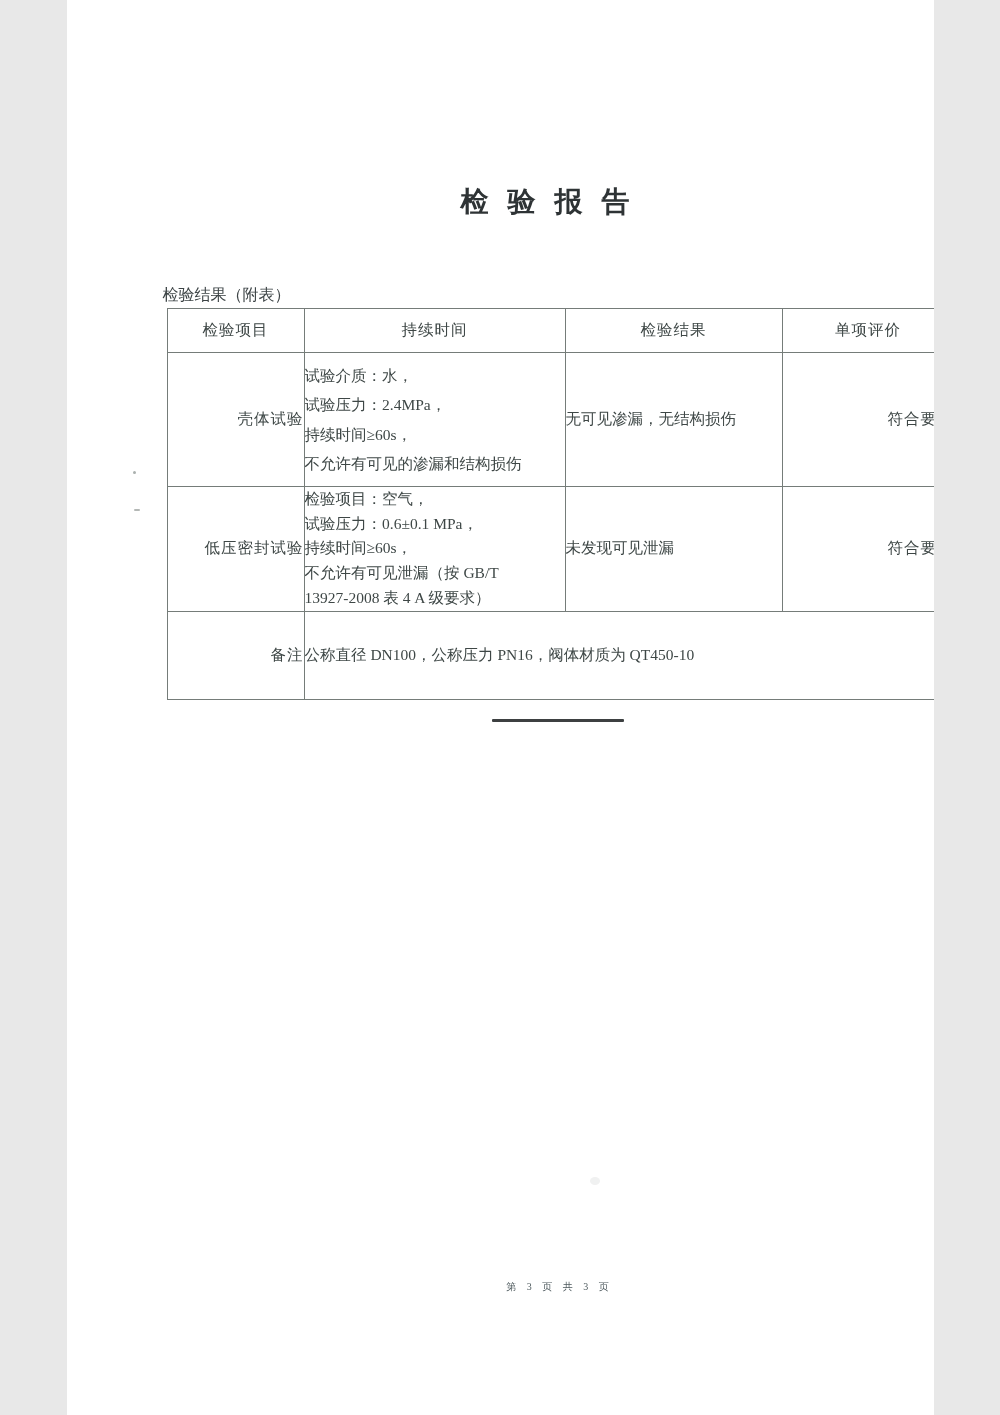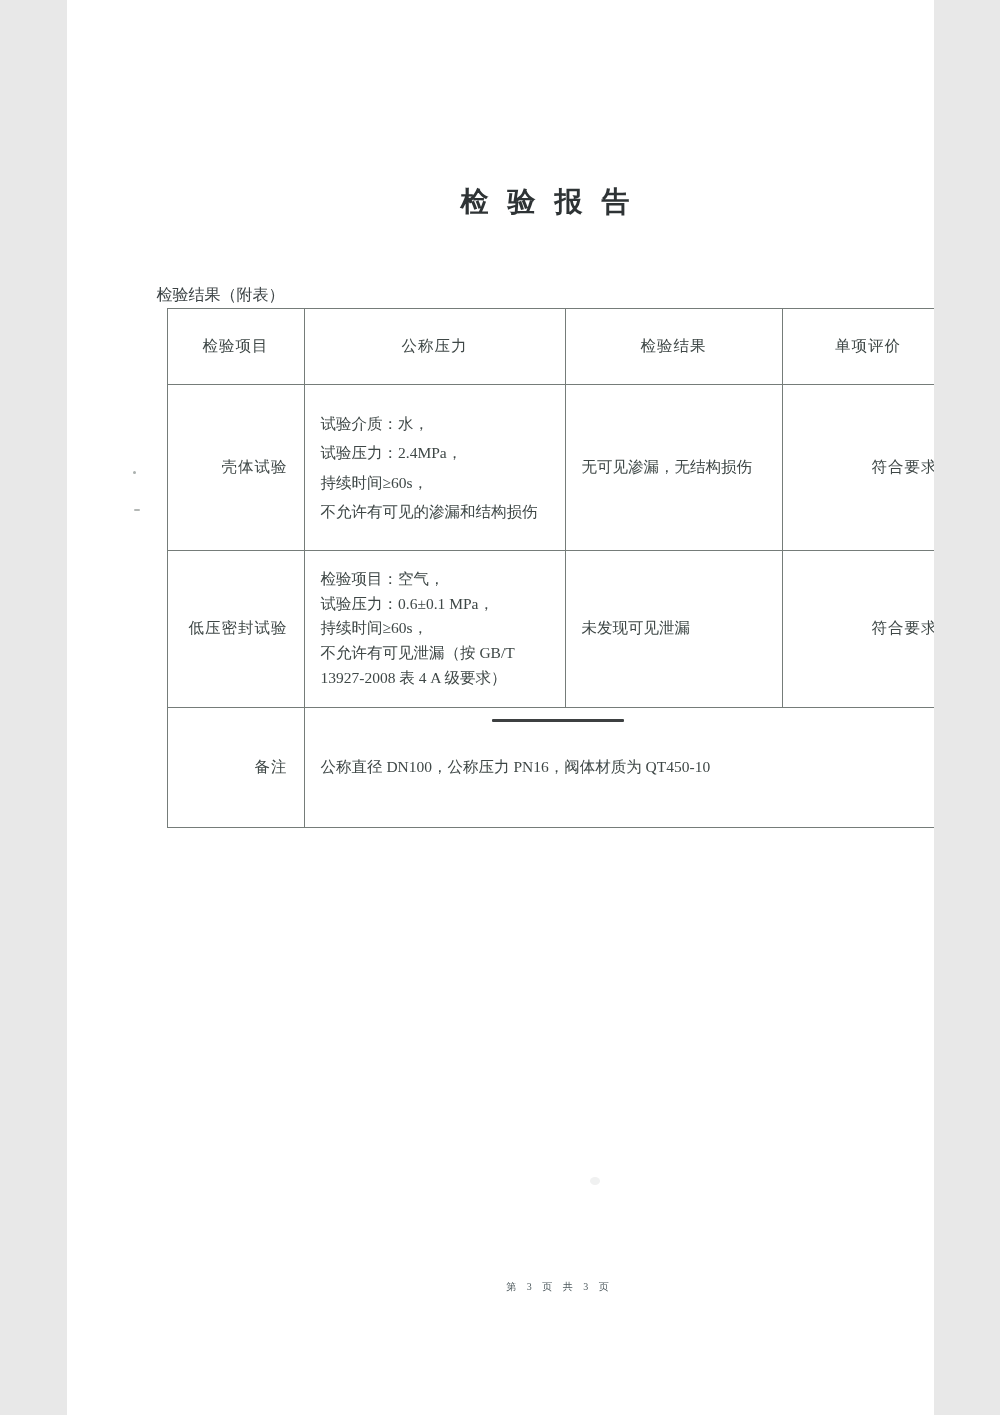--- a/index.html
+++ b/index.html
@@ -14,30 +14,30 @@
     text-align:center; font-size:28px; font-weight:bold;
     letter-spacing:6px; color:#2e3335;
   }
   .report-no {
     position:absolute; top:237px; left:656px;
     font-size:16px; letter-spacing:0.5px;
     border-bottom:2px solid #4e5355; padding:0 6px 3px 2px;
     color:#3c4345;
   }
   .section-label {
-    position:absolute; top:285px; left:90px; font-size:16px; color:#3c4345;
+    position:absolute; top:285px; left:96px; font-size:16px; color:#3c4345;
   }
   table.results {
     position:absolute; top:308px; left:100px;
     border-collapse:collapse; table-layout:fixed; width:787px;
   }
   .results th, .results td {
     border:1px solid var(--table-border,#757c79);
     font-weight:normal; font-size:15.5px; color:#3e4746;
-    vertical-align:middle; padding:16px; overflow:hidden;
+    vertical-align:middle; padding:0; overflow:hidden;
   }
   .results th { height:43px; text-align:center; letter-spacing:1px; }
   tr.r1 td { height:133px; }
   tr.r2 td { height:123px; }
   tr.r3 td { height:87px; }
   .c-item { text-align:right; letter-spacing:1px; }
   .c-req  { padding-left:10px;margin-left:37px; }
   .lh29 div { line-height:29.5px; }
   .lh25 div { line-height:24.7px; }
   .c-result { padding-left:10px; }
@@ -70,21 +70,21 @@
   <table class="results">
     <colgroup>
       <col style="width:137px">
         <col style="width:261px">
         <col style="width:217px">
         <col style="width:172px">
     </colgroup>
     <tbody>
         <tr>
       <th>检验项目</th>
-      <th>公称压力</th>
+      <th>持续时间</th>
       <th>检验结果</th>
       <th>单项评价</th>
     </tr>
     <tr class="r1">
       <td class="c-item">壳体试验</td>
       <td class="c-req lh29">
         <div>试验介质：水，</div>
         <div>试验压力：2.4MPa，</div>
         <div>持续时间≥60s，</div>
         <div>不允许有可见的渗漏和结构损伤</div>

